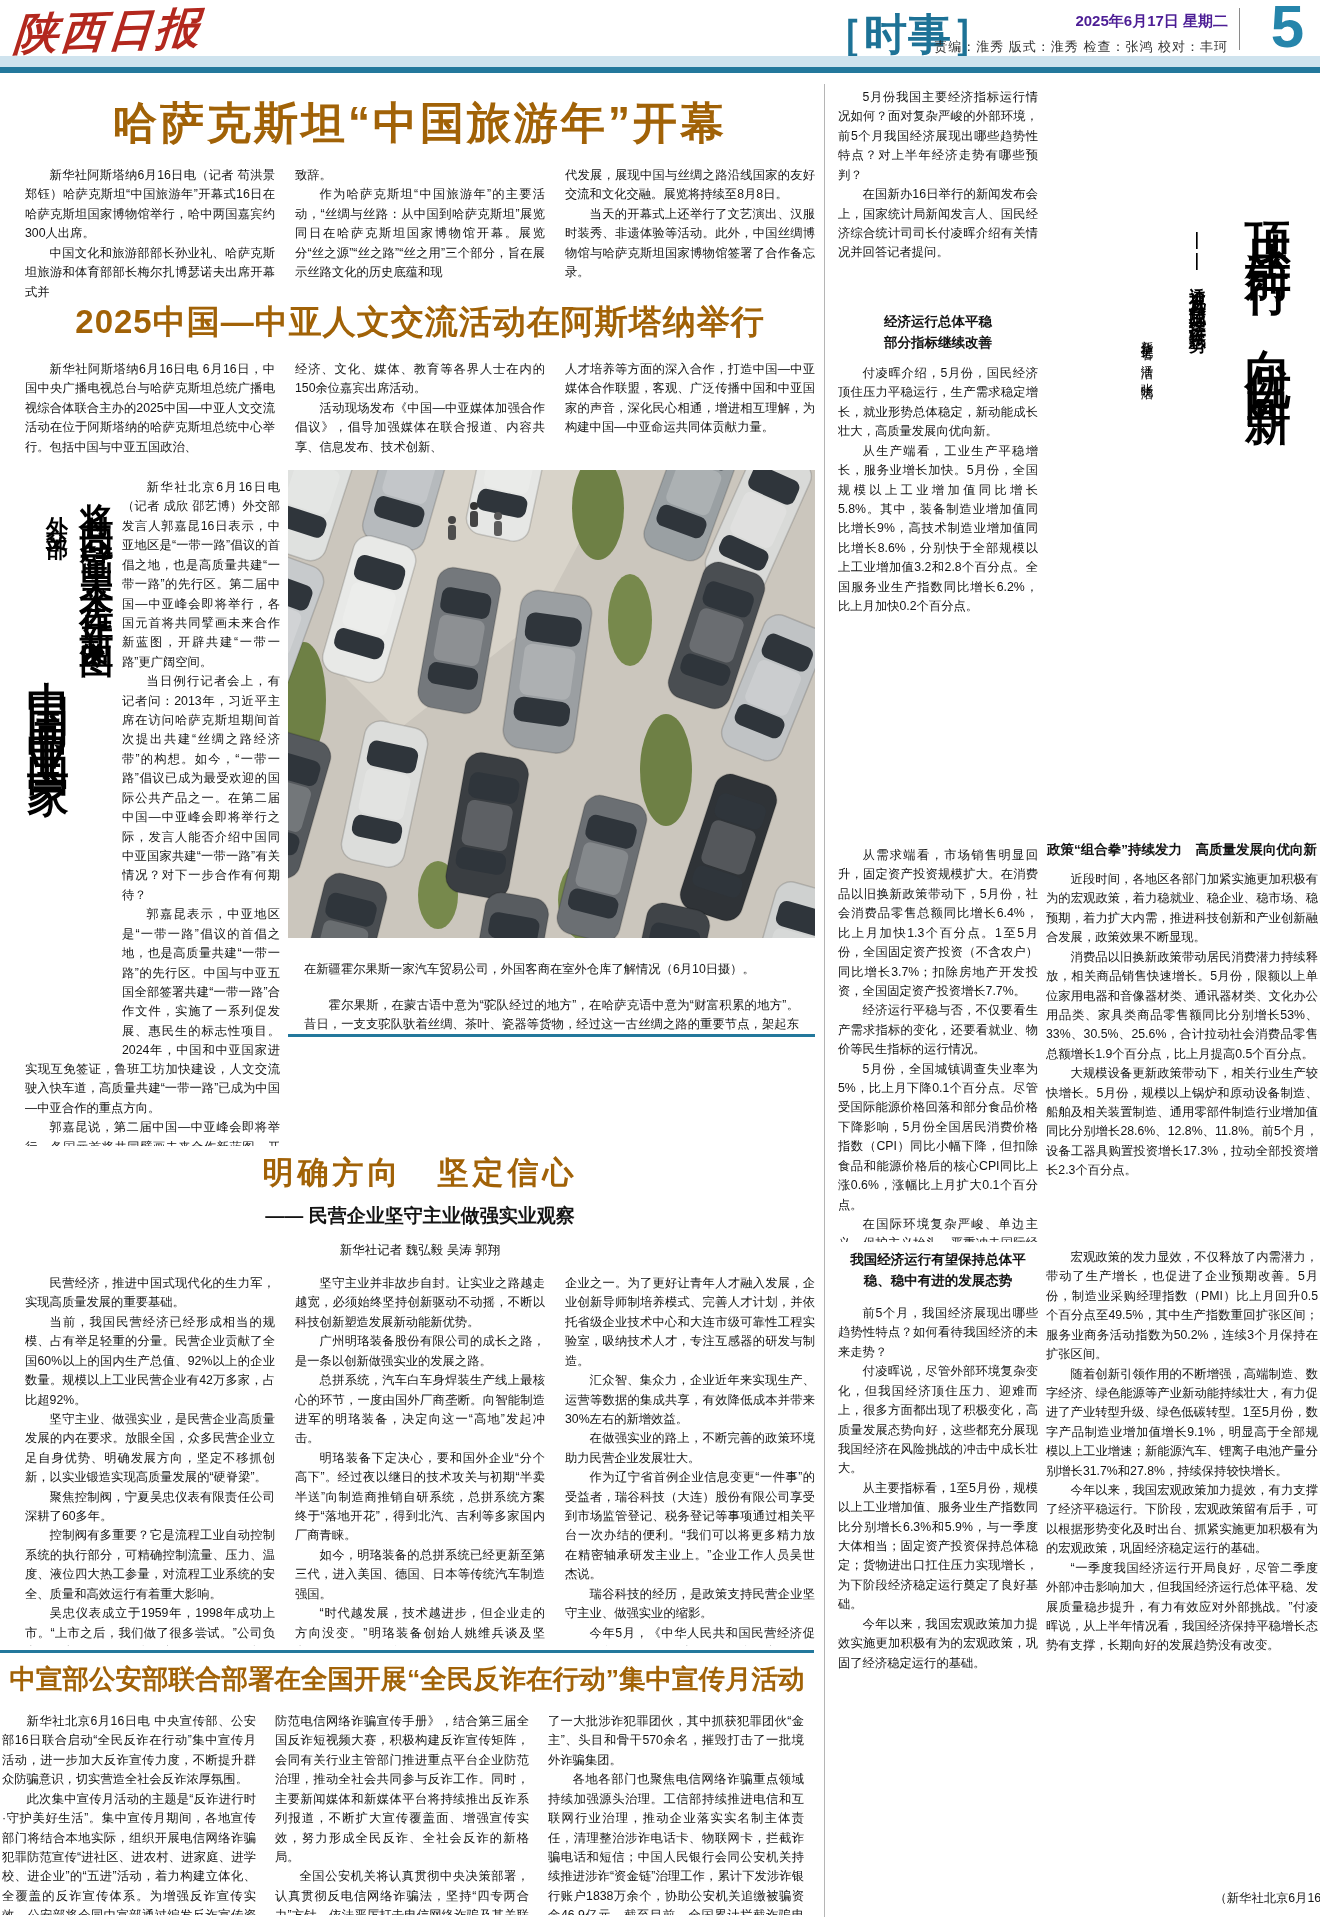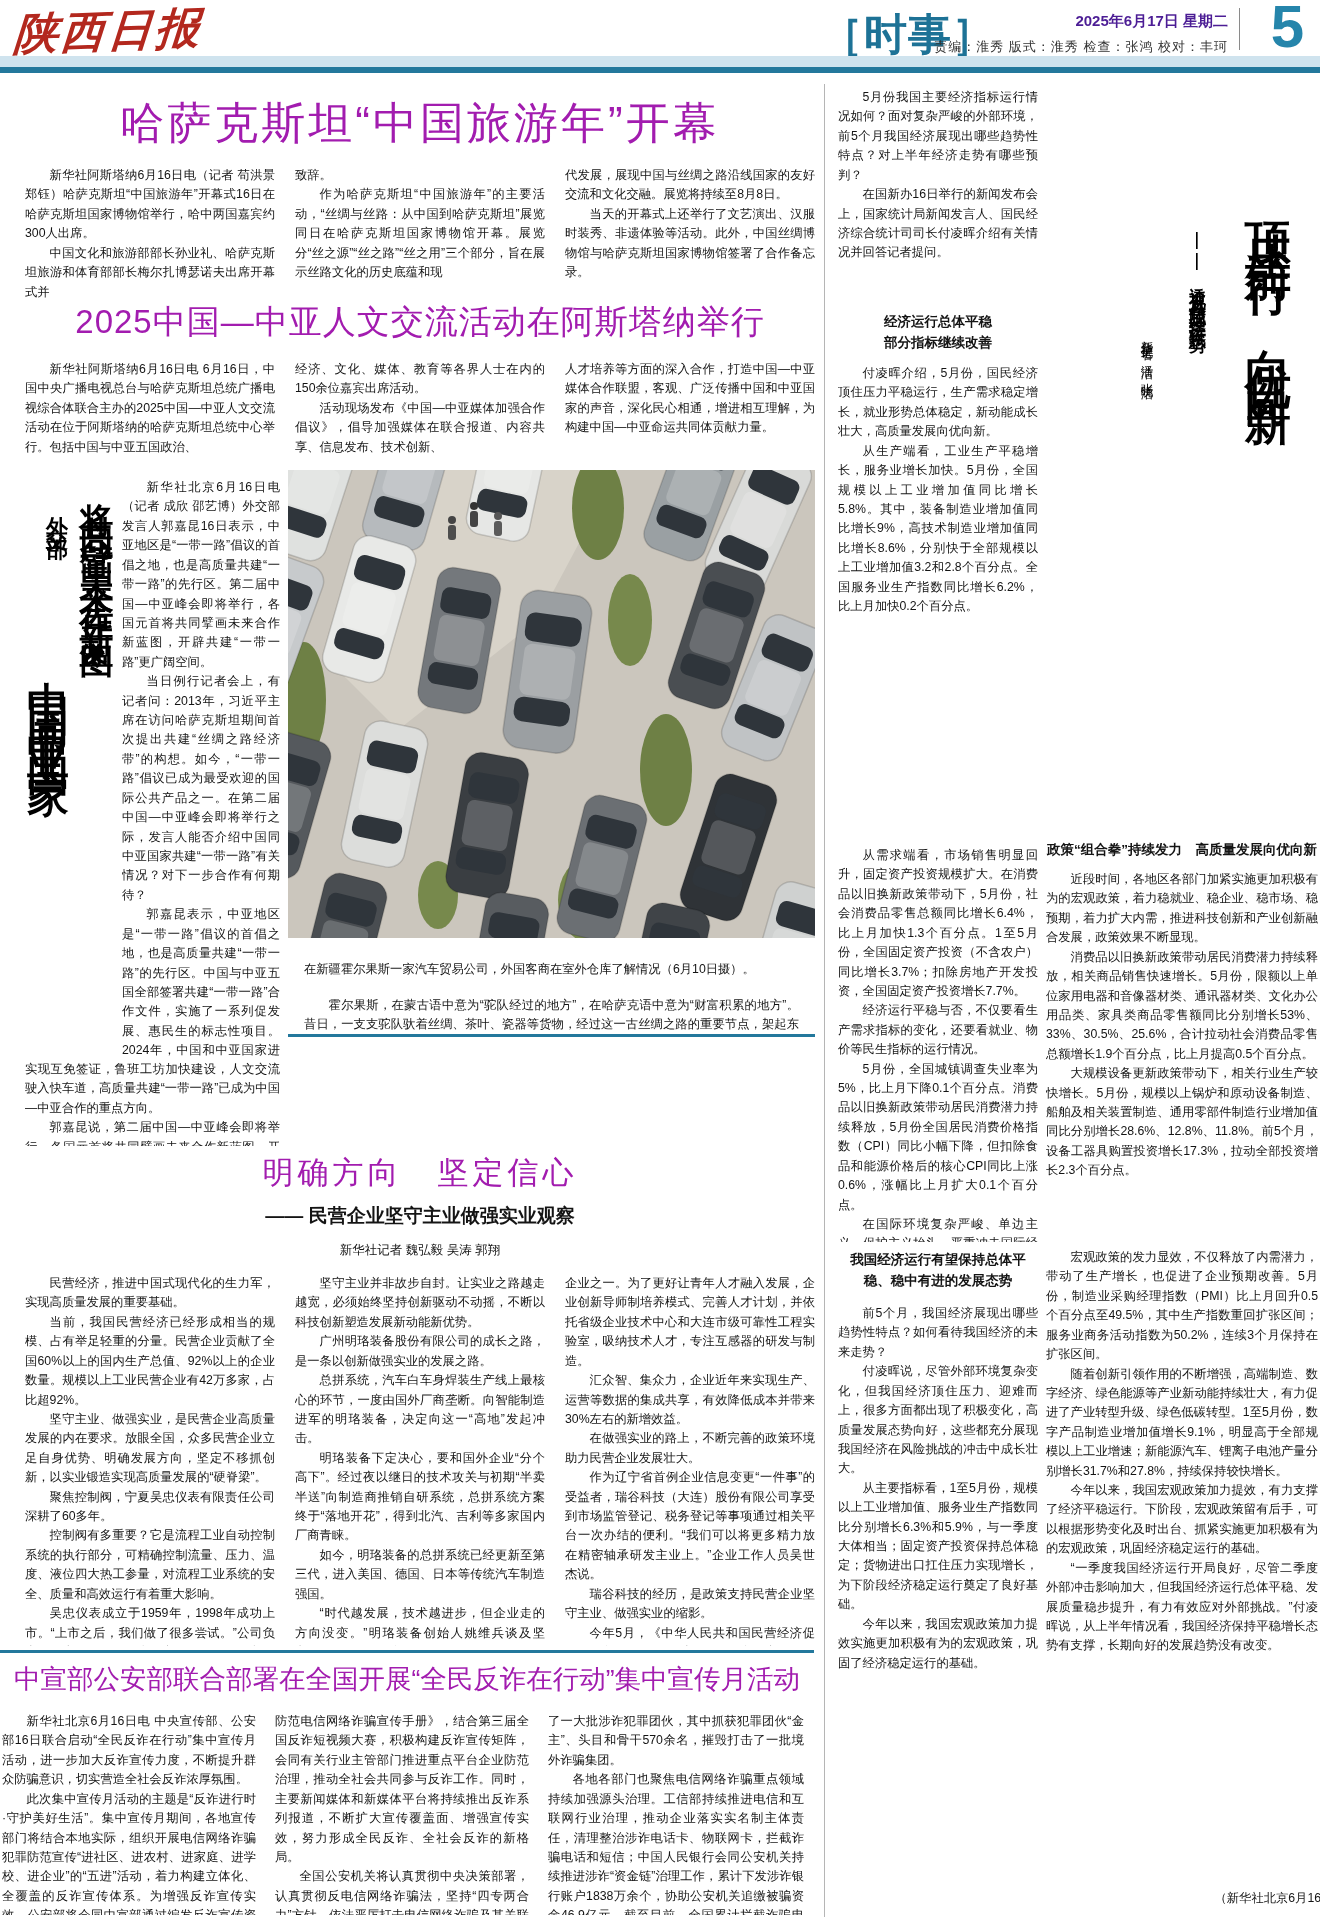--- a/index.html
+++ b/index.html
@@ -17,21 +17,21 @@
   .credits  { font-size:13px; color:#333; margin-top:7px; letter-spacing:1px; }
   .pagediv { position:absolute; right:80px; top:8px; width:1px; height:42px; background:#8a8a8a; }
   .pagenum { position:absolute; right:16px; top:-8px; font-size:60px; font-weight:bold; color:#2585ab; }
   .band    { position:absolute; top:56px; left:0; width:1320px; height:11px; background:#cfe3ee; }
   .toprule { position:absolute; top:67px; left:0; width:1320px; height:6px; background:#23789c; }
 
   
   .col { position:absolute; overflow:hidden; font-size:12.3px; line-height:1.58; text-align:justify; }
   .col p { margin:0; text-indent:2em; }
   .cont p:first-child { text-indent:0; }
-  .headline { position:absolute; text-align:center; font-weight:400; color:#a21caf; white-space:nowrap; }
+  .headline { position:absolute; text-align:center; font-weight:700; color:#a16207; white-space:nowrap; }
 
   
   .a1-head { left:25px; top:94px;  width:790px; font-size:44px; letter-spacing:3px; }
   .a2-head { left:25px; top:300px; width:790px; font-size:33px; letter-spacing:1px; }
 
   
   .vtext { position:absolute; writing-mode:vertical-rl; font-weight:900; color:#000; }
   .mfa-prefix { left:42px;  top:498px; font-size:22px; letter-spacing:10px; }
   .mfa-main   { left:74px;  top:476px; font-size:34px; letter-spacing:13px; height:585px; }
   .mfa-sub    { left:20px;  top:648px; font-size:42px; letter-spacing:15px; height:415px; }
@@ -226,21 +226,21 @@
   <div class="eco-subhead" style="left:838px; top:312px; width:200px;">经济运行总体平稳
 部分指标继续改善</div>
   <div class="col" style="left:838px; top:364px; width:200px; height:472px;">
       <p>付凌晖介绍，5月份，国民经济顶住压力平稳运行，生产需求稳定增长，就业形势总体稳定，新动能成长壮大，高质量发展向优向新。</p>
       <p>从生产端看，工业生产平稳增长，服务业增长加快。5月份，全国规模以上工业增加值同比增长5.8%。其中，装备制造业增加值同比增长9%，高技术制造业增加值同比增长8.6%，分别快于全部规模以上工业增加值3.2和2.8个百分点。全国服务业生产指数同比增长6.2%，比上月加快0.2个百分点。</p>
     </div>
   <div class="eco-subhead" style="left:1046px; top:840px; width:272px; white-space:nowrap;">政策“组合拳”持续发力　高质量发展向优向新</div>
   <div class="col" style="left:838px; top:846px; width:200px; height:396px;">
       <p>从需求端看，市场销售明显回升，固定资产投资规模扩大。在消费品以旧换新政策带动下，5月份，社会消费品零售总额同比增长6.4%，比上月加快1.3个百分点。1至5月份，全国固定资产投资（不含农户）同比增长3.7%；扣除房地产开发投资，全国固定资产投资增长7.7%。</p>
       <p>经济运行平稳与否，不仅要看生产需求指标的变化，还要看就业、物价等民生指标的运行情况。</p>
-      <p>5月份，全国城镇调查失业率为5%，比上月下降0.1个百分点。消费品以旧换新政策带动居民消费潜力持续释放，5月份全国居民消费价格指数（CPI）同比小幅下降，但扣除食品和能源价格后的核心CPI同比上涨0.6%，涨幅比上月扩大0.1个百分点。</p>
+      <p>5月份，全国城镇调查失业率为5%，比上月下降0.1个百分点。尽管受国际能源价格回落和部分食品价格下降影响，5月份全国居民消费价格指数（CPI）同比小幅下降，但扣除食品和能源价格后的核心CPI同比上涨0.6%，涨幅比上月扩大0.1个百分点。</p>
       <p>在国际环境复杂严峻、单边主义、保护主义抬头，严重冲击国际经贸秩序的背景下，我国外贸保持平稳增长。5月份，我国货物进出口总额同比增长2.7%，其中出口增长6.3%。</p>
     </div>
   <div class="col" style="left:1046px; top:870px; width:272px; height:370px;">
       <p>近段时间，各地区各部门加紧实施更加积极有为的宏观政策，着力稳就业、稳企业、稳市场、稳预期，着力扩大内需，推进科技创新和产业创新融合发展，政策效果不断显现。</p>
       <p>消费品以旧换新政策带动居民消费潜力持续释放，相关商品销售快速增长。5月份，限额以上单位家用电器和音像器材类、通讯器材类、文化办公用品类、家具类商品零售额同比分别增长53%、33%、30.5%、25.6%，合计拉动社会消费品零售总额增长1.9个百分点，比上月提高0.5个百分点。</p>
       <p>大规模设备更新政策带动下，相关行业生产较快增长。5月份，规模以上锅炉和原动设备制造、船舶及相关装置制造、通用零部件制造行业增加值同比分别增长28.6%、12.8%、11.8%。前5个月，设备工器具购置投资增长17.3%，拉动全部投资增长2.3个百分点。</p>
     </div>
   <div class="eco-subhead" style="left:838px; top:1250px; width:200px;">我国经济运行有望保持总体平稳、稳中有进的发展态势</div>
   <div class="col" style="left:838px; top:1304px; width:200px; height:598px;">
       <p>前5个月，我国经济展现出哪些趋势性特点？如何看待我国经济的未来走势？</p>

